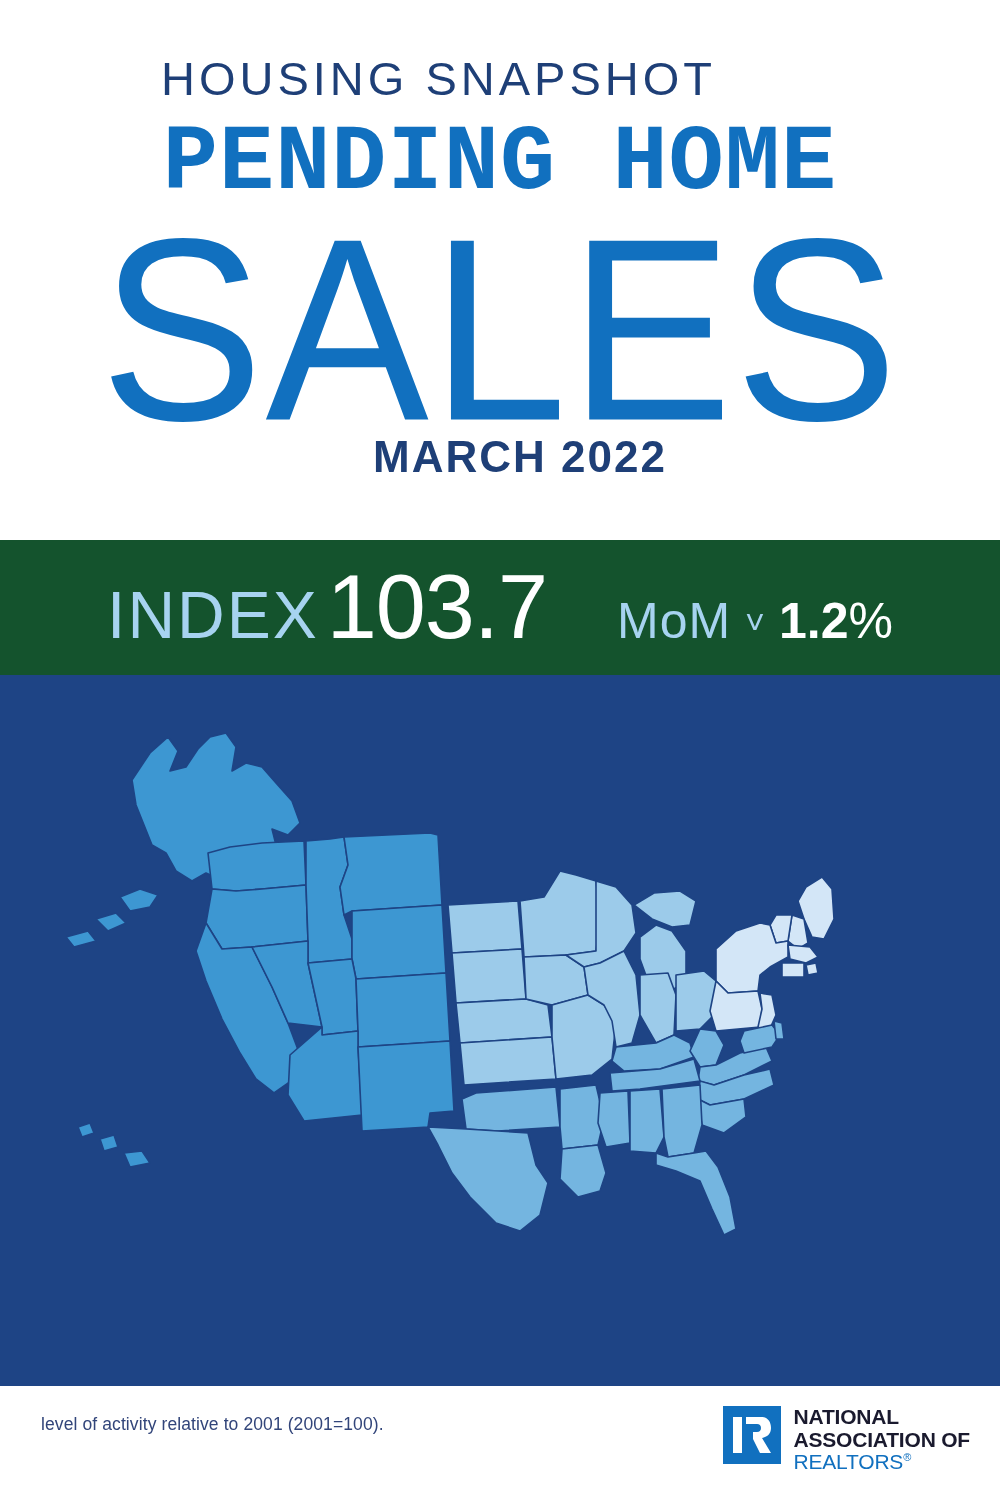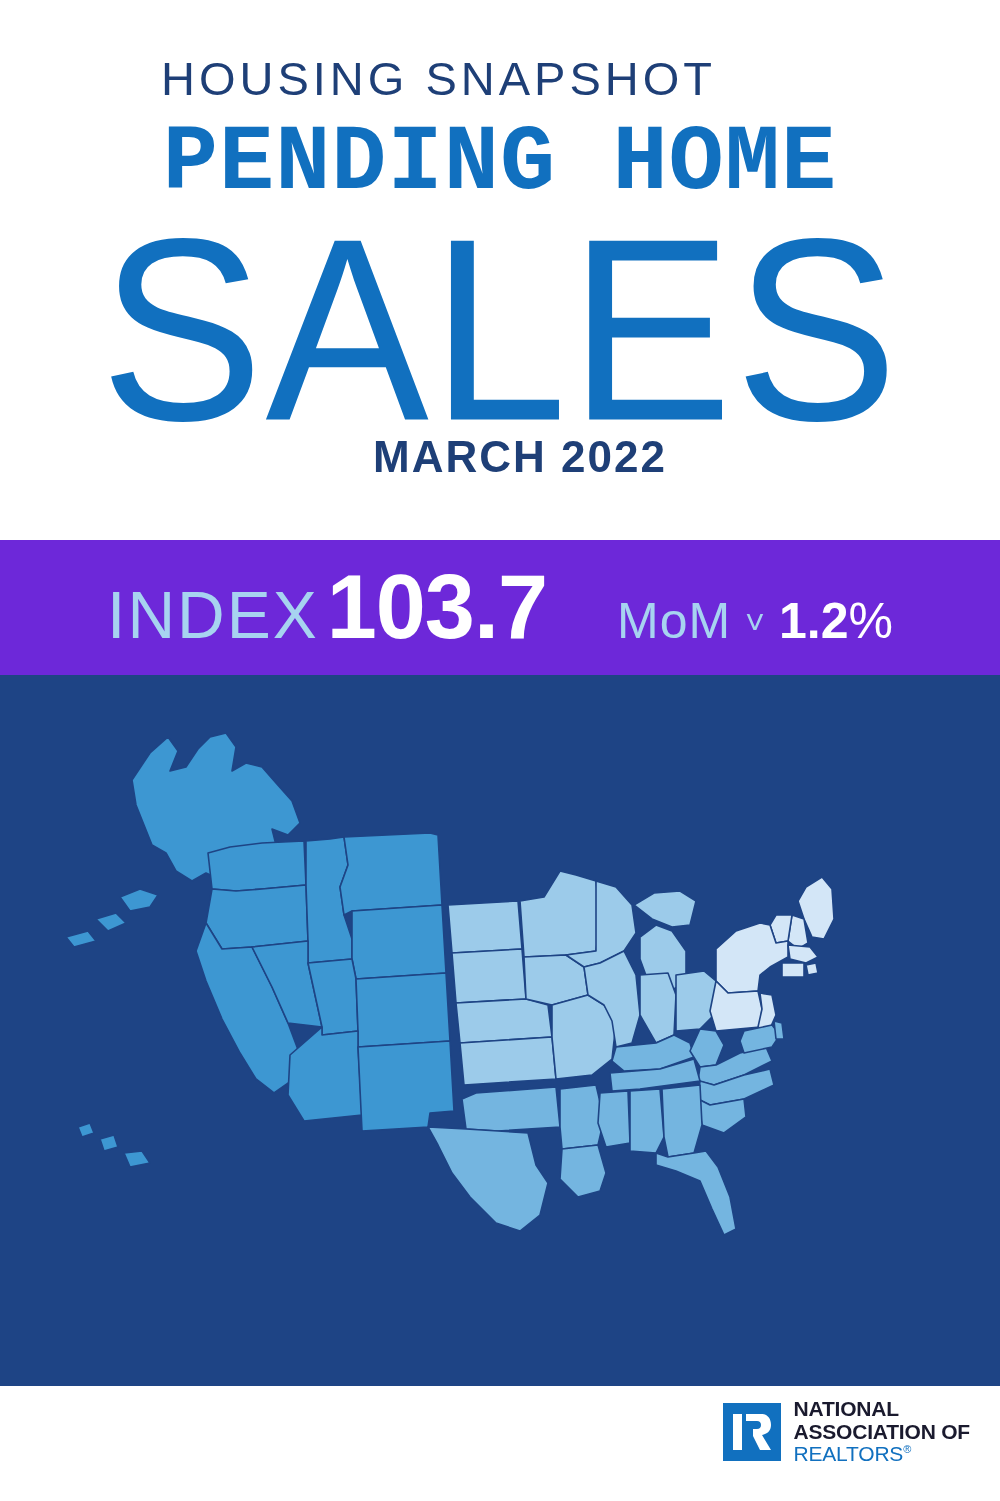--- a/index.html
+++ b/index.html
@@ -46,30 +46,30 @@
     text-align:center;
     font-size:44px; font-weight:bold; letter-spacing:2px;
     color:#1E3F77;
     line-height:1;
     margin-left:20px;
   }
 
   
   .index-bar {
     position:absolute; left:0; top:540px; width:1000px; height:135px;
-    background:#6d28d9;
+    background:#14532d;
     display:flex; align-items:center; justify-content:center;
   }
   .index-inner { display:flex; align-items:baseline; }
   .index-word {
     font-size:66px; font-weight:300; letter-spacing:2px;
     color:#A7D3F0;
   }
   .index-value {
-    font-size:90px; font-weight:bold; letter-spacing:-1px;
+    font-size:90px; font-weight:normal; letter-spacing:-1px;
     color:#ffffff; margin-left:8px;
   }
   .index-mom {
     display:flex; align-items:baseline; margin-left:70px;
   }
   .mom-label { font-size:50px; font-weight:300; color:#A7D3F0; letter-spacing:1px; }
   .mom-chev  { font-size:34px; color:#A7D3F0; margin:0 14px; position:relative; top:-4px; }
   .mom-val   { font-size:50px; font-weight:bold; color:#ffffff; }
   .mom-pct   { font-size:50px; font-weight:300; color:#ffffff; }
 
@@ -106,21 +106,21 @@
     position:absolute; left:0; bottom:0; width:1000px; height:115px;
     background:#ffffff;
   }
   .footnote {
     position:absolute; left:33px; top:26px;
     font-size:17.5px; line-height:1.45; color:#32457A; font-weight:400;
     letter-spacing:0.1px;
   }
   .footnote .l2 { padding-left:8px; display:block; }
 
-  .logo { position:absolute; right:30px; top:12px; display:flex; align-items:center; }
+  .logo { position:absolute; right:30px; top:20px; display:flex; }
   .logo-mark { width:58px; height:58px; background:#1170BF; position:relative; flex:0 0 auto; }
   .logo-text { margin-left:13px; line-height:1.08; }
   .logo-text .l1, .logo-text .l2 {
     font-size:21px; font-weight:bold; color:#1A1A2E; letter-spacing:-0.2px;
   }
   .logo-text .l3 { font-size:21px; font-weight:normal; color:#1170BF; letter-spacing:-0.2px; }
   .logo-text .reg { font-size:11px; vertical-align:super; }
 </style>
 </head>
 <body>
@@ -284,20 +284,21 @@
   </div>
 
   <div class="callout ct-northeast">
     <div class="r-name">NORTHEAST</div>
     <div class="r-value">89.3</div>
 
   </div>
 
 <div class="footer">
   <div class="footnote">
+    <span class="l2">level of activity relative to 2001 (2001=100).</span>
   </div>
 
   <div class="logo">
     <div class="logo-mark">
       <svg viewBox="0 0 58 58" width="58" height="58">
         <rect x="10" y="11" width="9" height="36" fill="#ffffff"></rect>
         <path d="M23 11 L38 11 C45 11 48 16 48 22 C48 28 44 31 39 32 L48 47 L37 47 L30 33 L30 26
                  L34 26 C36.5 26 38 24.5 38 22 C38 19.5 36.5 18 34 18 L23 18 Z" fill="#ffffff"></path>
       </svg>
     </div>

